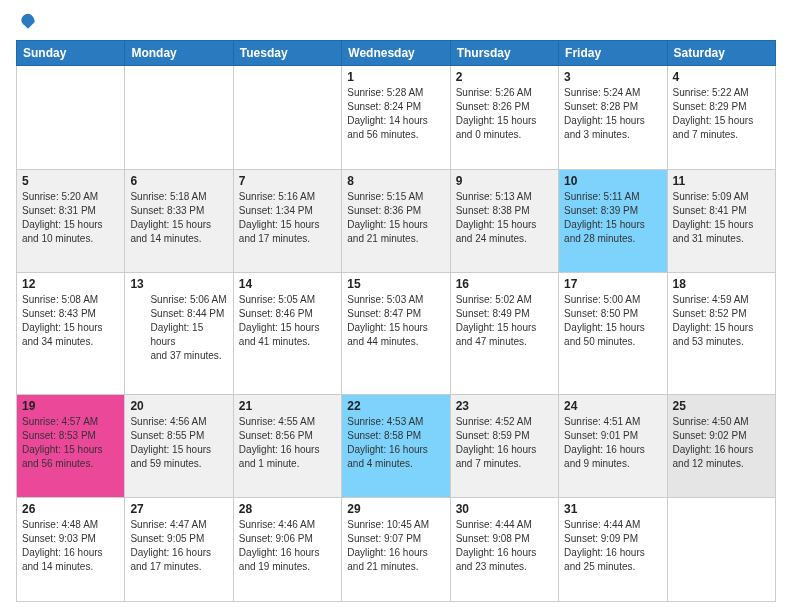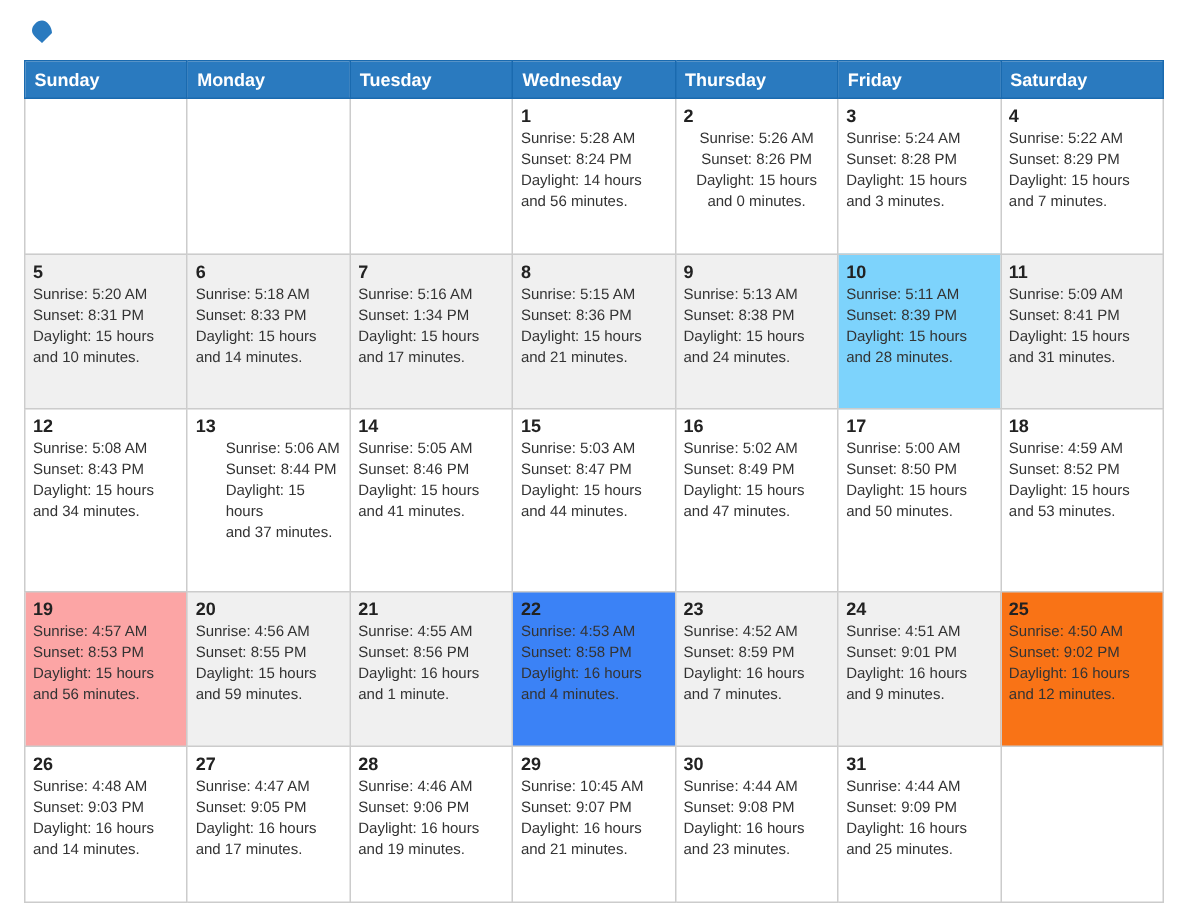--- a/index.html
+++ b/index.html
@@ -137,21 +137,21 @@
           <td class="empty-cell"></td>
           <td>
             <span class="day-number">1</span>
             <div class="day-info" style="white-space: pre-line;">Sunrise: 5:28 AM
 Sunset: 8:24 PM
 Daylight: 14 hours
 and 56 minutes.</div>
           </td>
           <td>
             <span class="day-number">2</span>
-            <div class="day-info" style="white-space: pre-line; text-align: center;">Sunrise: 5:26 AM
+            <div class="day-info" style="white-space: pre-line;">Sunrise: 5:26 AM
 Sunset: 8:26 PM
 Daylight: 15 hours
 and 0 minutes.</div>
           </td>
           <td>
             <span class="day-number">3</span>
             <div class="day-info" style="white-space: pre-line;">Sunrise: 5:24 AM
 Sunset: 8:28 PM
 Daylight: 15 hours
 and 3 minutes.</div>
@@ -260,63 +260,63 @@
           </td>
           <td>
             <span class="day-number">18</span>
             <div class="day-info" style="white-space: pre-line;">Sunrise: 4:59 AM
 Sunset: 8:52 PM
 Daylight: 15 hours
 and 53 minutes.</div>
           </td>
         </tr>
         <tr>
-          <td style="background: #fca5a5; margin-left: 32px;">
+          <td style="background: #ec4899; margin-left: 32px;">
             <span class="day-number">19</span>
             <div class="day-info" style="white-space: pre-line;">Sunrise: 4:57 AM
 Sunset: 8:53 PM
 Daylight: 15 hours
 and 56 minutes.</div>
           </td>
           <td style="background: rgb(240, 240, 240);">
             <span class="day-number">20</span>
             <div class="day-info" style="white-space: pre-line;">Sunrise: 4:56 AM
 Sunset: 8:55 PM
 Daylight: 15 hours
 and 59 minutes.</div>
           </td>
           <td style="background: rgb(240, 240, 240);">
             <span class="day-number">21</span>
             <div class="day-info" style="white-space: pre-line;">Sunrise: 4:55 AM
 Sunset: 8:56 PM
 Daylight: 16 hours
 and 1 minute.</div>
           </td>
-          <td style="background: #3b82f6;">
+          <td style="background: #7dd3fc;">
             <span class="day-number">22</span>
             <div class="day-info" style="white-space: pre-line;">Sunrise: 4:53 AM
 Sunset: 8:58 PM
 Daylight: 16 hours
 and 4 minutes.</div>
           </td>
           <td style="background: rgb(240, 240, 240);">
             <span class="day-number">23</span>
             <div class="day-info" style="white-space: pre-line;">Sunrise: 4:52 AM
 Sunset: 8:59 PM
 Daylight: 16 hours
 and 7 minutes.</div>
           </td>
           <td style="background: rgb(240, 240, 240);">
             <span class="day-number">24</span>
             <div class="day-info" style="white-space: pre-line;">Sunrise: 4:51 AM
 Sunset: 9:01 PM
 Daylight: 16 hours
 and 9 minutes.</div>
           </td>
-          <td style="background: #f97316;">
+          <td style="background: #e5e5e5;">
             <span class="day-number">25</span>
             <div class="day-info" style="white-space: pre-line;">Sunrise: 4:50 AM
 Sunset: 9:02 PM
 Daylight: 16 hours
 and 12 minutes.</div>
           </td>
         </tr>
         <tr>
           <td>
             <span class="day-number">26</span>

